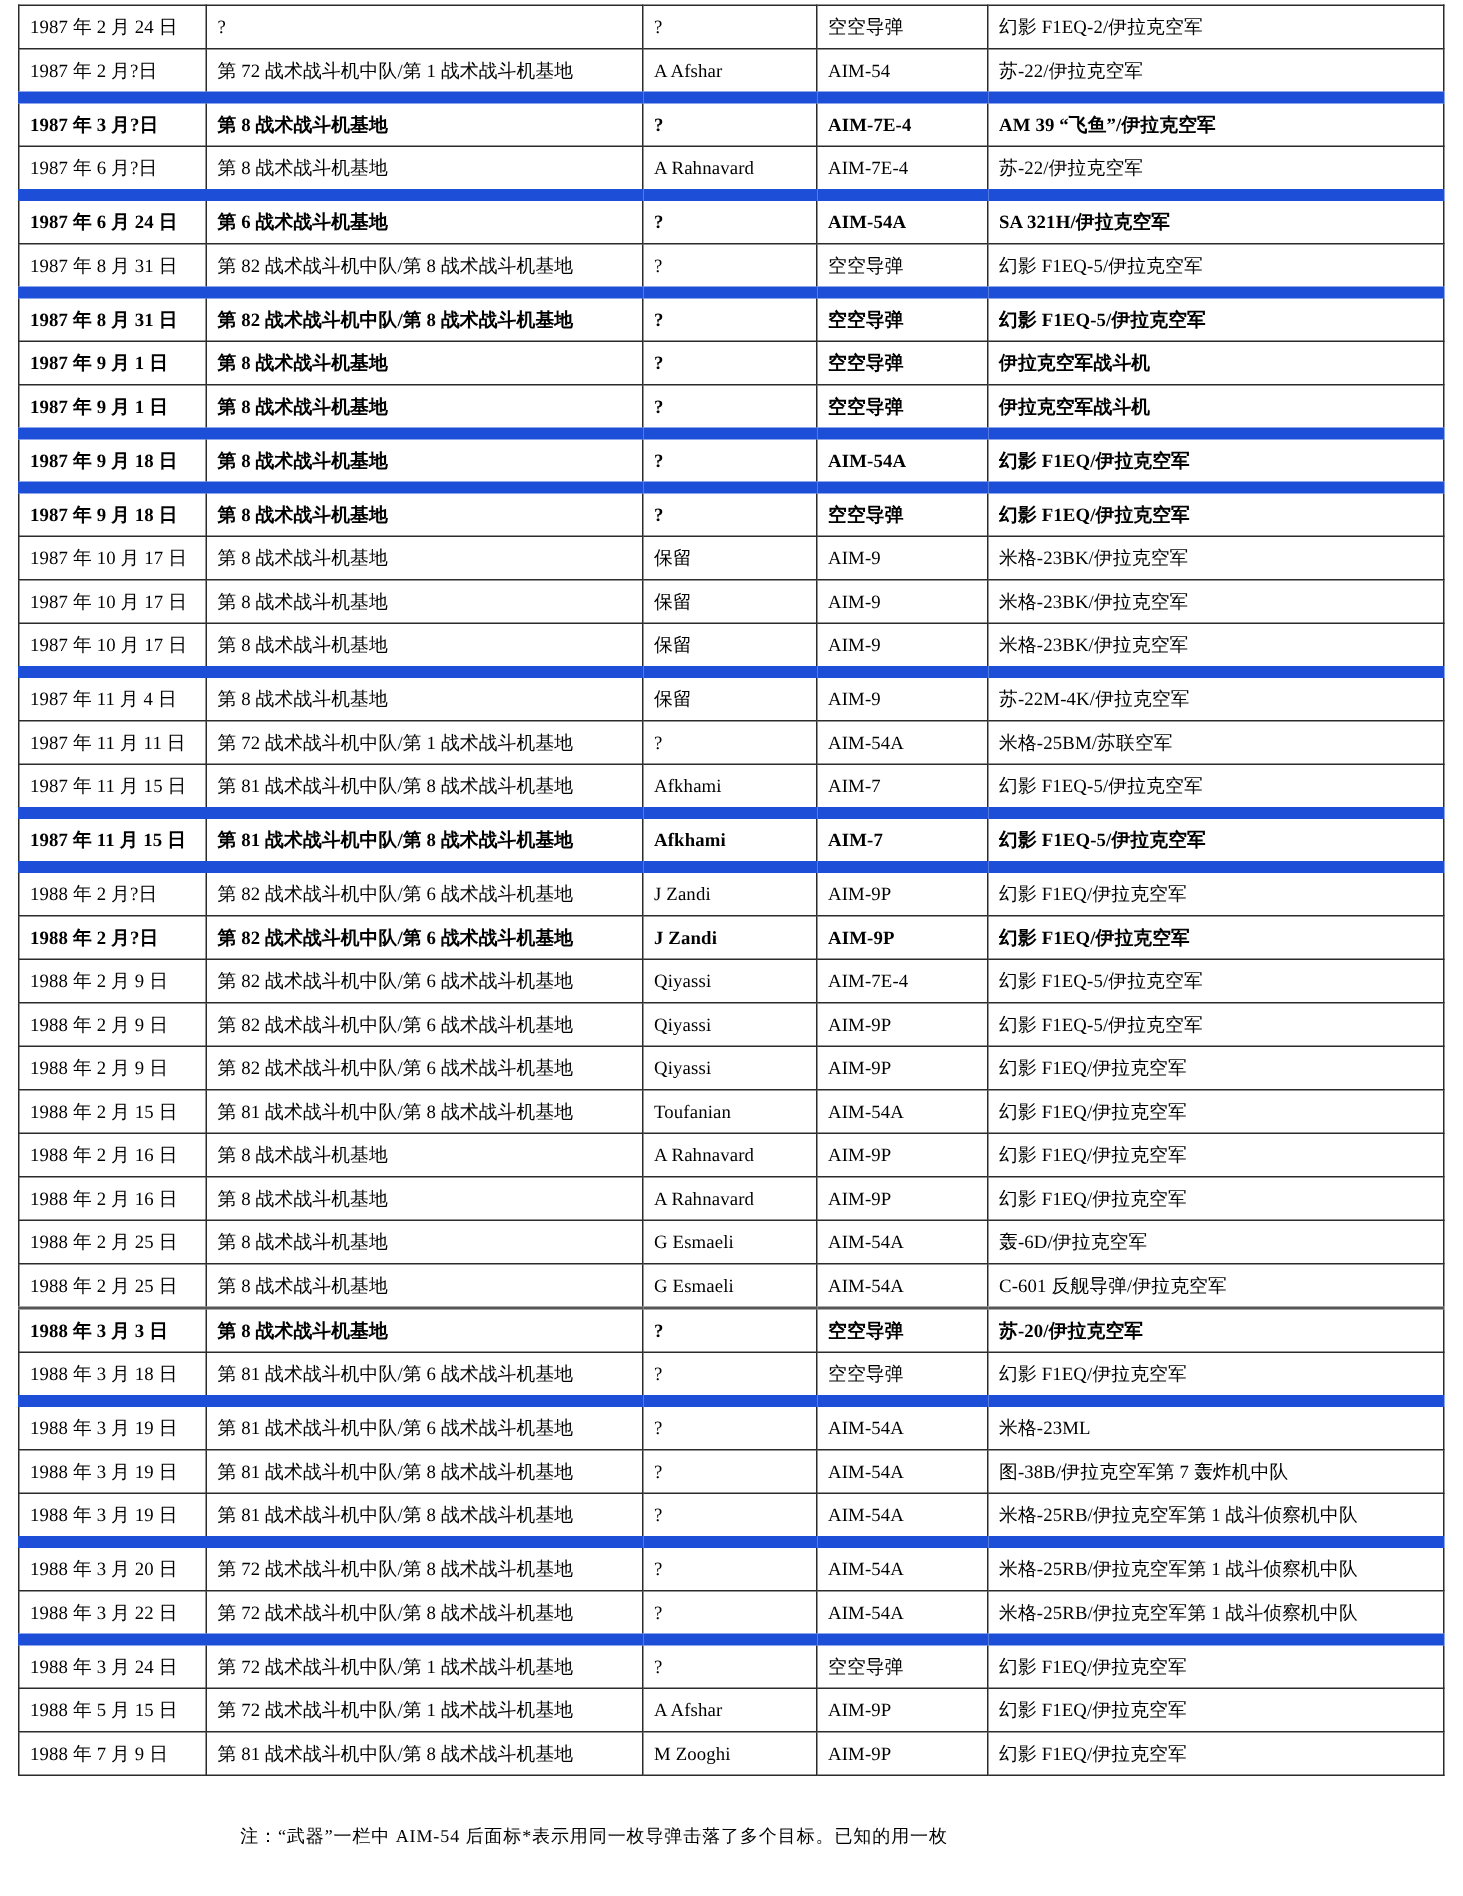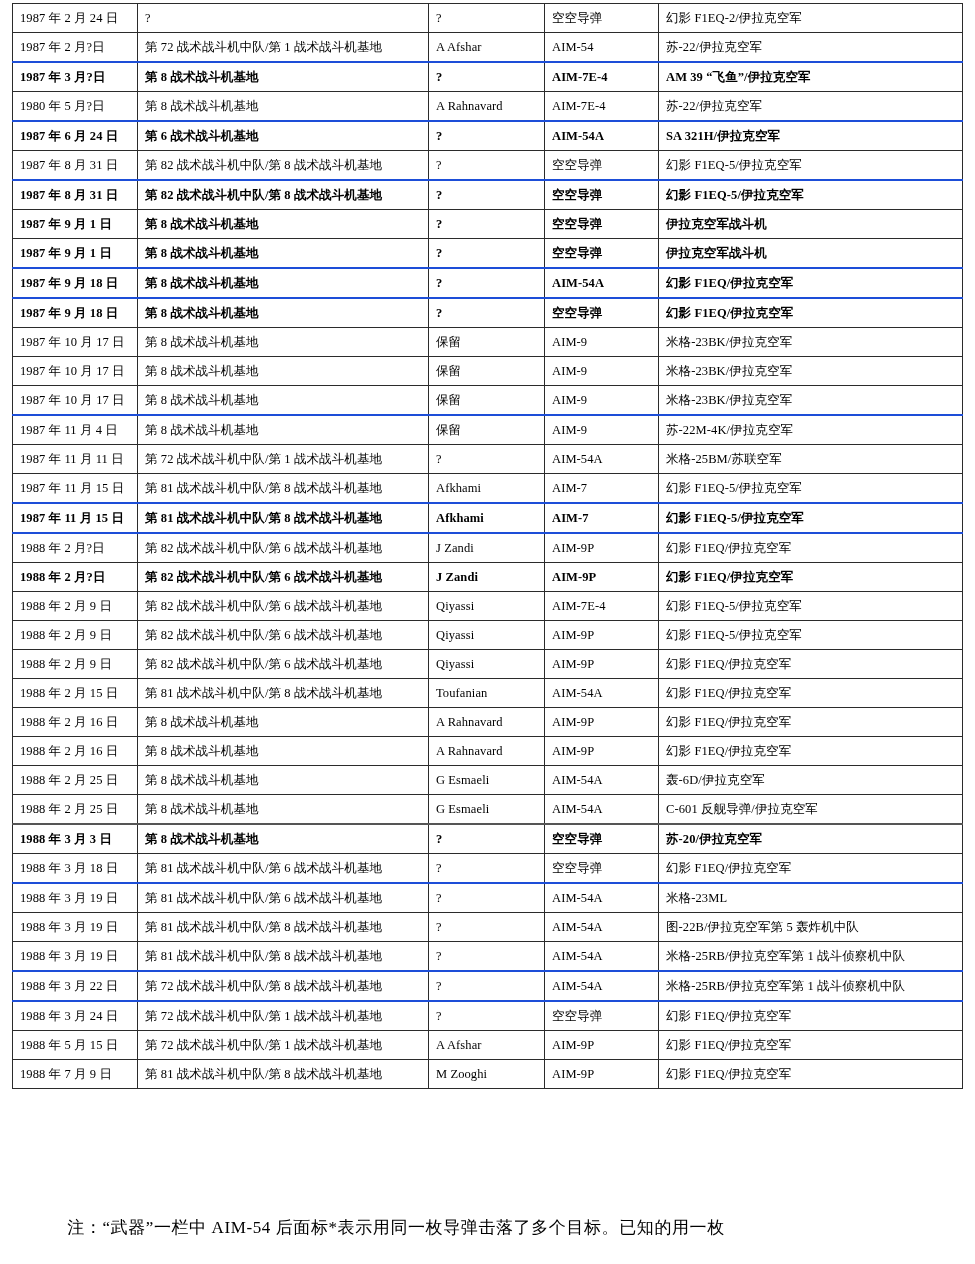--- a/index.html
+++ b/index.html
@@ -46,30 +46,30 @@
     letter-spacing: 0.1px;
   }
   #kill-table tr.bold td {
     font-weight: bold;
   }
   
   #kill-table tr.thick-top td {
     border-top: 2px solid #555555;
   }
   #kill-table tr.thick-bottom td {
-    border-bottom: 2px solid #1d4ed8;
+    border-bottom: 8px solid #1d4ed8;
   }
 
   #footer-note {
     position: absolute;
     left: 0;
     top: 1216px;
     width: 792px;
     text-align: center;
-    font-size: 17px;
+    font-size: 12px;
     line-height: 1.4;
     letter-spacing: 0.6px;
     font-family: "Liberation Serif", "DejaVu Serif", serif;
   }
 </style>
 </head>
 <body>
 
 <div id="page">
 
@@ -97,21 +97,21 @@
           <td>苏-22/伊拉克空军</td>
         </tr>
         <tr class="bold thick-top">
           <td>1987 年 3 月?日</td>
           <td>第 8 战术战斗机基地</td>
           <td>?</td>
           <td>AIM-7E-4</td>
           <td>AM 39 “飞鱼”/伊拉克空军</td>
         </tr>
         <tr class="thick-bottom">
-          <td>1980 年 5 月?日</td>
+          <td>1987 年 6 月?日</td>
           <td>第 8 战术战斗机基地</td>
           <td>A Rahnavard</td>
           <td>AIM-7E-4</td>
           <td>苏-22/伊拉克空军</td>
         </tr>
         <tr class="bold thick-top">
           <td>1987 年 6 月 24 日</td>
           <td>第 6 战术战斗机基地</td>
           <td>?</td>
           <td>AIM-54A</td>
@@ -297,25 +297,32 @@
           <td>第 81 战术战斗机中队/第 6 战术战斗机基地</td>
           <td>?</td>
           <td>AIM-54A</td>
           <td>米格-23ML</td>
         </tr>
         <tr>
           <td>1988 年 3 月 19 日</td>
           <td>第 81 战术战斗机中队/第 8 战术战斗机基地</td>
           <td>?</td>
           <td>AIM-54A</td>
-          <td>图-22B/伊拉克空军第 5 轰炸机中队</td>
+          <td>图-38B/伊拉克空军第 7 轰炸机中队</td>
         </tr>
         <tr class="thick-bottom">
           <td>1988 年 3 月 19 日</td>
           <td>第 81 战术战斗机中队/第 8 战术战斗机基地</td>
+          <td>?</td>
+          <td>AIM-54A</td>
+          <td>米格-25RB/伊拉克空军第 1 战斗侦察机中队</td>
+        </tr>
+        <tr class="thick-top">
+          <td>1988 年 3 月 20 日</td>
+          <td>第 72 战术战斗机中队/第 8 战术战斗机基地</td>
           <td>?</td>
           <td>AIM-54A</td>
           <td>米格-25RB/伊拉克空军第 1 战斗侦察机中队</td>
         </tr>
         <tr class="thick-bottom">
           <td>1988 年 3 月 22 日</td>
           <td>第 72 战术战斗机中队/第 8 战术战斗机基地</td>
           <td>?</td>
           <td>AIM-54A</td>
           <td>米格-25RB/伊拉克空军第 1 战斗侦察机中队</td>

